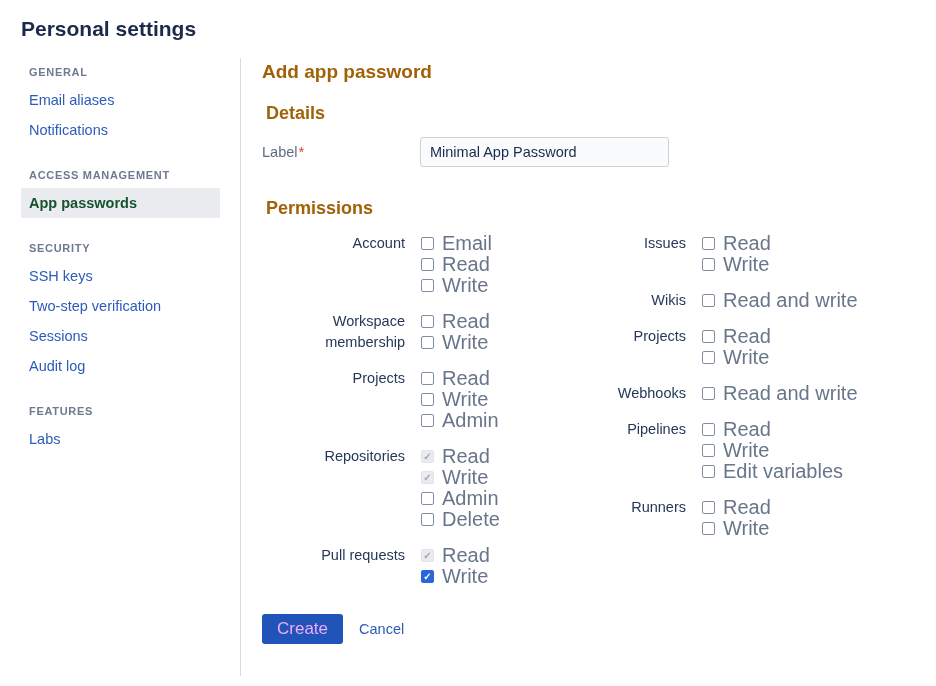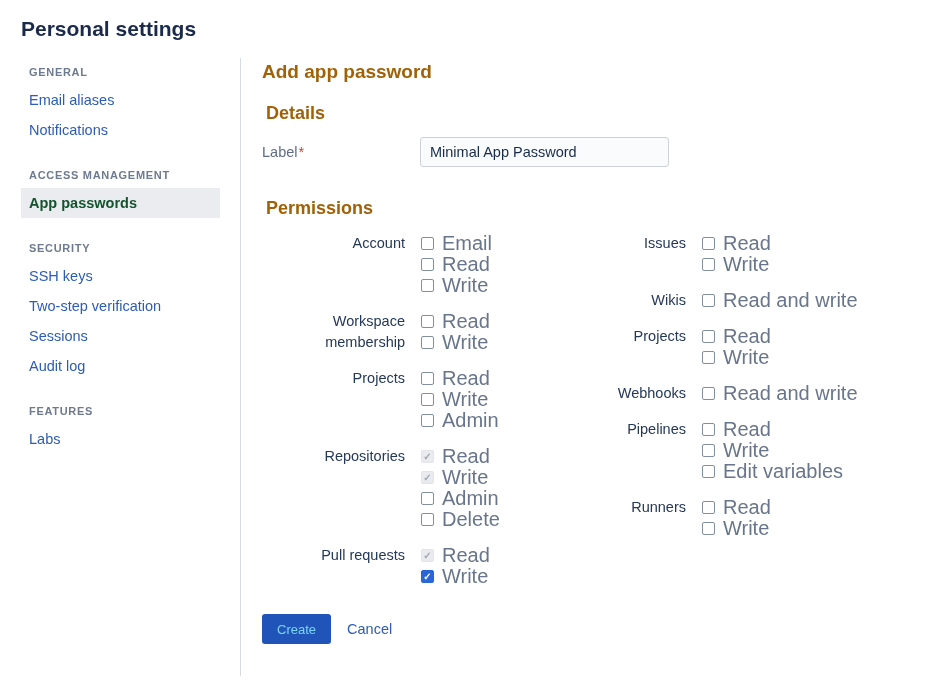--- a/index.html
+++ b/index.html
@@ -71,22 +71,22 @@
     margin-right: 8px;
     display: flex; align-items: center; justify-content: center;
   }
   .cb .check { font-size: 10px; font-weight: 700; line-height: 1; transform: translateY(-0.5px); }
   .cb.checked.disabled { background: #E9EBEE; border-color: #E2E4E9; color: #9EA7B5; }
   .cb.checked:not(.disabled) { background: #2B66D9; border-color: #2B66D9; color: #ffffff; }
   .opt-label { font-size: 20px; color: #68758A; }
 
   .actions { display: flex; align-items: center; margin-top: 27px; }
   .create-button {
-    background: #2154B8; color: #7dd3fc; border: none; border-radius: 3px;
-    height: 30px; padding: 0 15px; font-size: 13px;
+    background: #2154B8; color: #f0abfc; border: none; border-radius: 3px;
+    height: 30px; padding: 0 15px; font-size: 17px;
     font-family: "Liberation Sans", sans-serif; cursor: pointer;
   }
   .cancel-link {
     margin-left: 16px; color: #2C5CB8; font-size: 14.5px;
     text-decoration: none; cursor: pointer;
   }
 </style>
 </head>
 <body>
 

